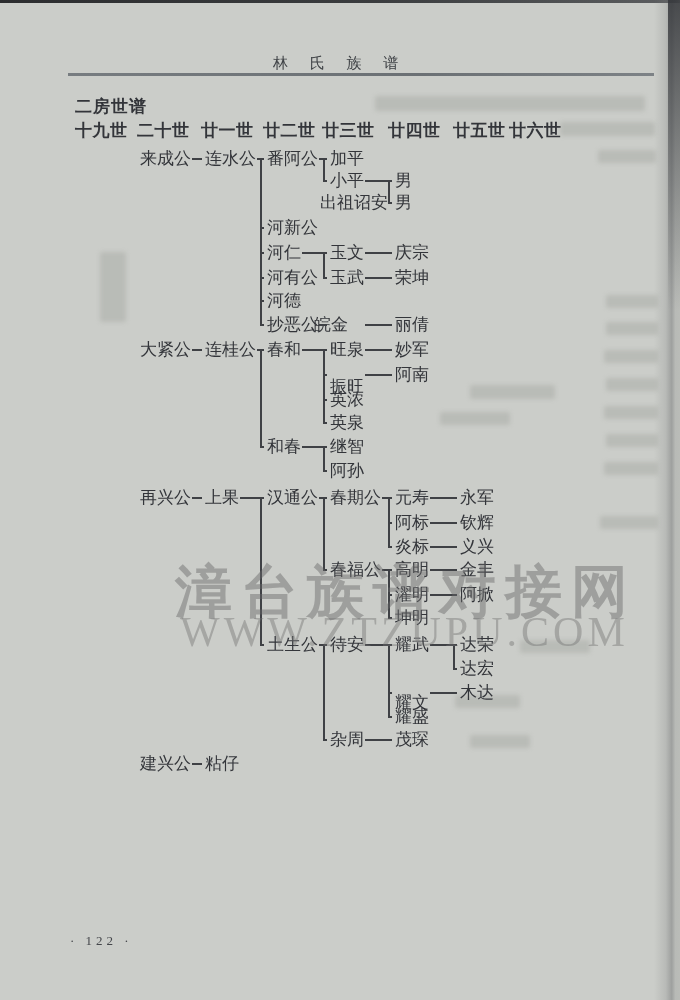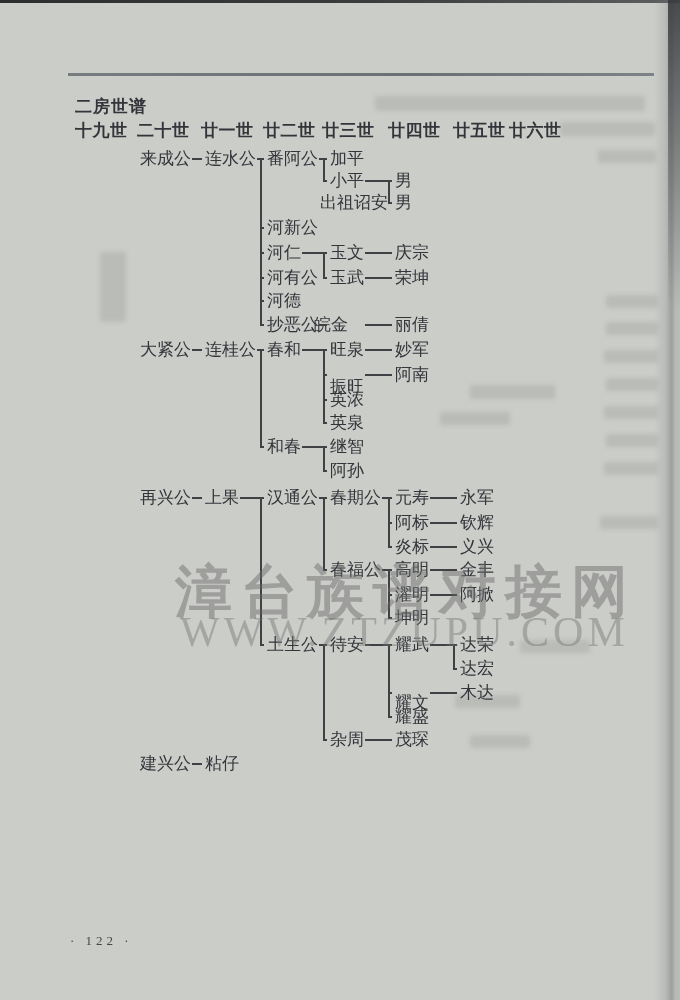--- a/index.html
+++ b/index.html
@@ -49,20 +49,21 @@
   <div class="bleed" style="left:606px;top:434px;width:52px;height:13px;"></div>
   <div class="bleed" style="left:604px;top:462px;width:54px;height:13px;"></div>
   <div class="bleed" style="left:600px;top:516px;width:58px;height:13px;"></div>
   <div class="bleed" style="left:470px;top:385px;width:85px;height:14px;"></div>
   <div class="bleed" style="left:440px;top:412px;width:70px;height:13px;"></div>
   <div class="bleed" style="left:100px;top:252px;width:26px;height:70px;"></div>
   <div class="bleed" style="left:520px;top:640px;width:70px;height:13px;"></div>
   <div class="bleed" style="left:455px;top:695px;width:65px;height:13px;"></div>
   <div class="bleed" style="left:470px;top:735px;width:60px;height:13px;"></div>
 
+  <div class="book-title">林 氏 族 谱</div>
   <div class="header-rule"></div>
 
   <div class="section-title">二房世谱</div>
 
   <div>
       <div class="gen-h" style="left: 75px;">十九世</div>
       <div class="gen-h" style="left: 137px;">二十世</div>
       <div class="gen-h" style="left: 201px;">廿一世</div>
       <div class="gen-h" style="left: 263px;">廿二世</div>
       <div class="gen-h" style="left: 322px;">廿三世</div>

